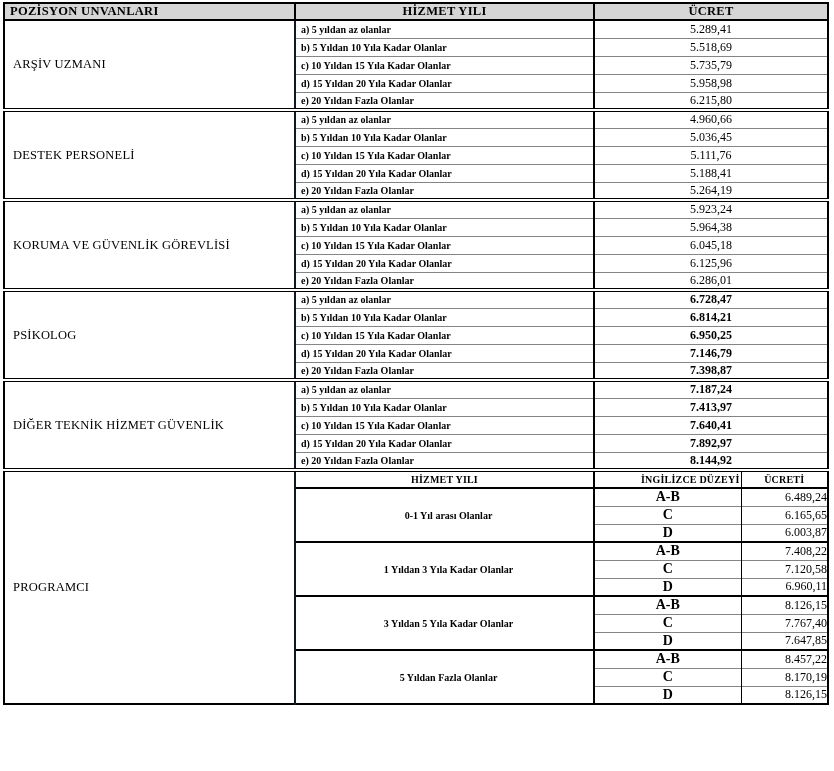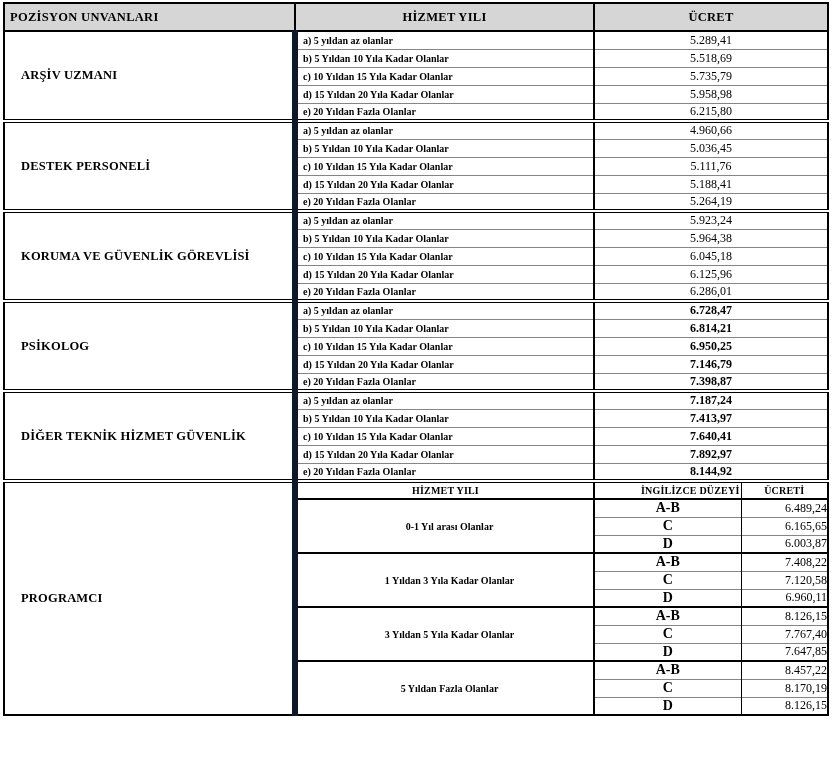--- a/index.html
+++ b/index.html
@@ -19,38 +19,38 @@
   }
   col.c1 { width: 291px; }
   col.c2 { width: 299px; }
   col.c3 { width: 147px; }
   col.c4 { width: 87px; }
   th, td { overflow: hidden; vertical-align: middle; }
 
   
   tr.main-header th {
     background: #d6d6d6;
-    height: 28px;
+    height: 17px;
     font-size: 12.5px;
     font-weight: bold;
     border-bottom: 2px solid #000;
     letter-spacing: 0.3px;
   }
   th.pos-h { text-align: left; padding-left: 5px; border-right: 2px solid #000; }
   th.svc-h { text-align: center; border-right: 2px solid #000; }
   th.wage-h { text-align: center; margin-left: 42px; }
 
   
   td { height: 18px; }
   td.pos {
-    font-weight: bold;
+    font-weight: normal;
     font-size: 12.5px;
     text-align: left;
-    padding-left: 16px;
-    border-right: 6px solid #0f172a;
+    padding-left: 8px;
+    border-right: 2px solid #0f172a;
     letter-spacing: 0.2px;
   }
   td.svc {
     font-weight: bold;
     font-size: 10px;
     text-align: left;
     padding-left: 5px;
     border-right: 2px solid #000;
     border-top: 1px solid #858585;
     margin-left: 39px;

